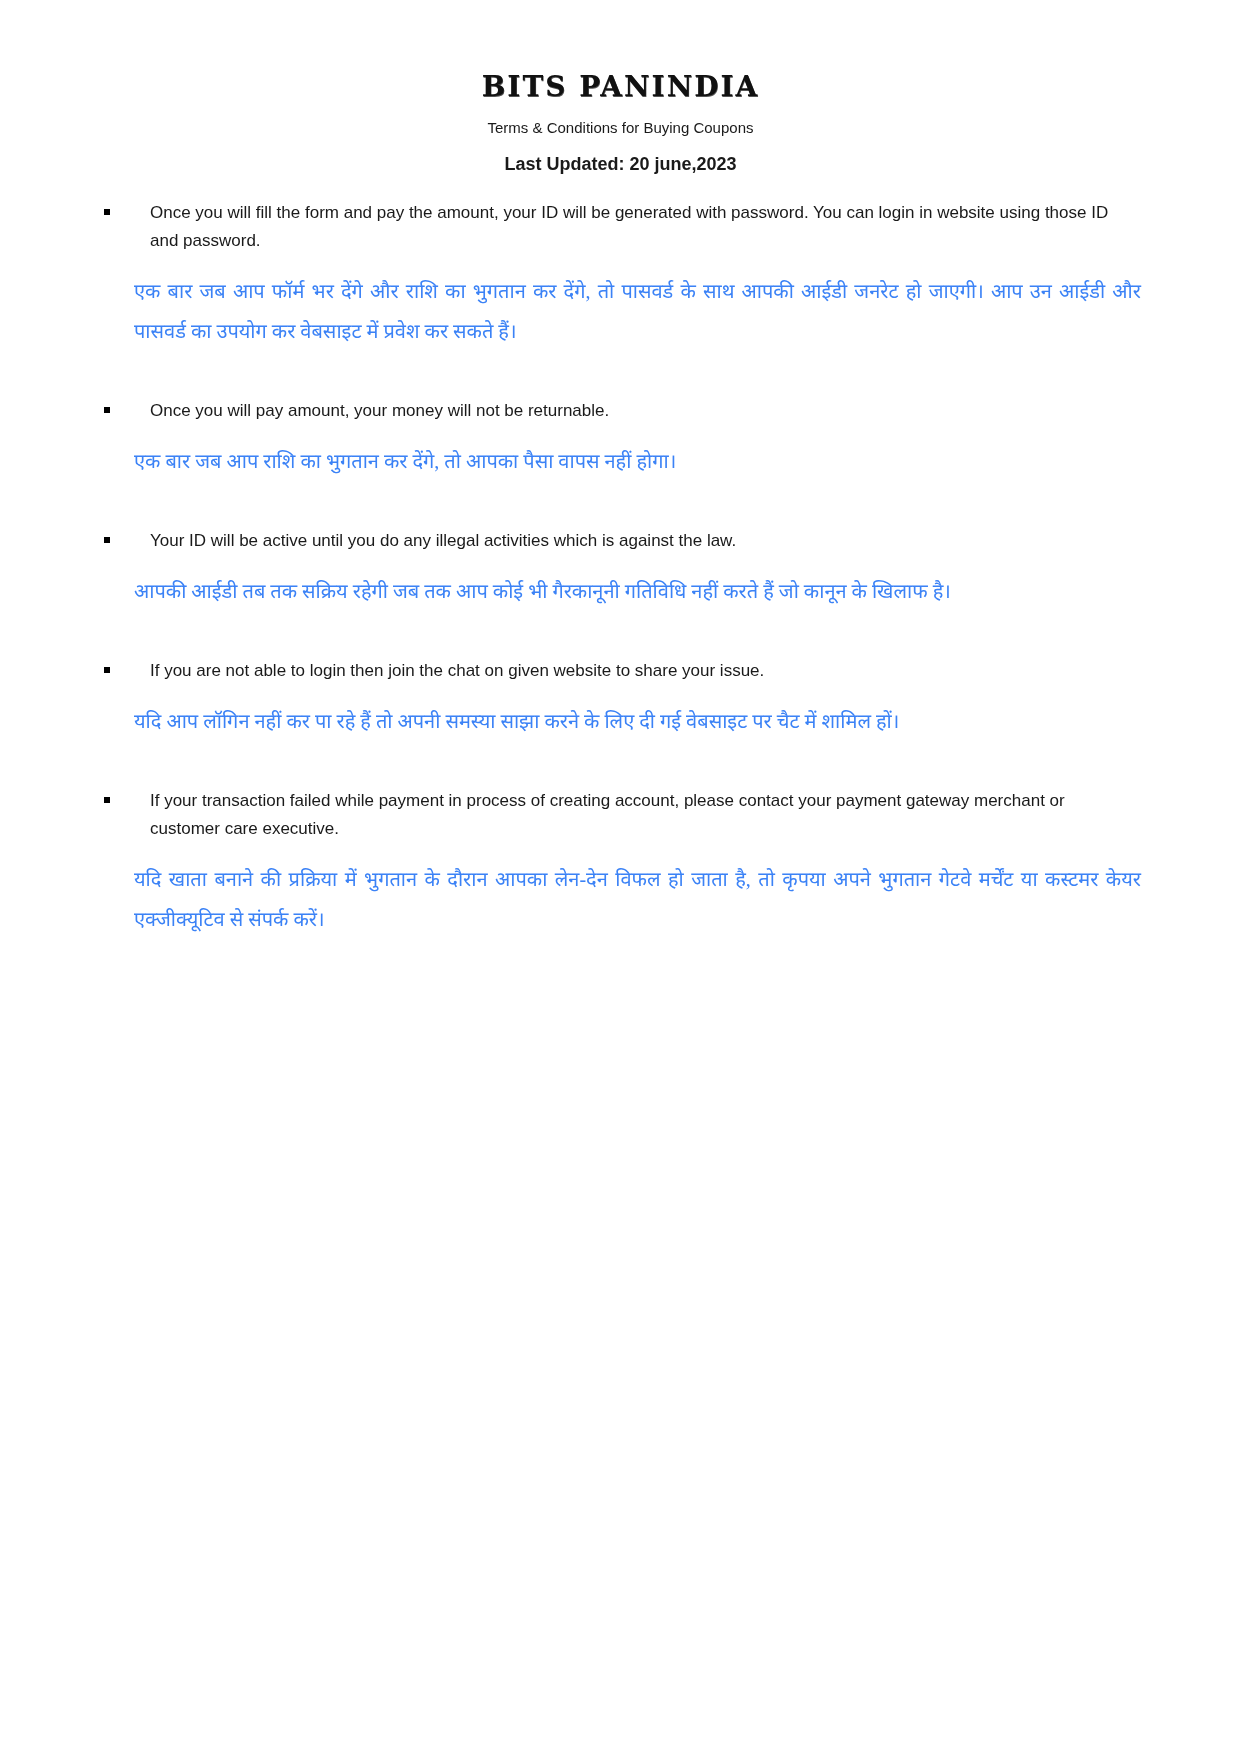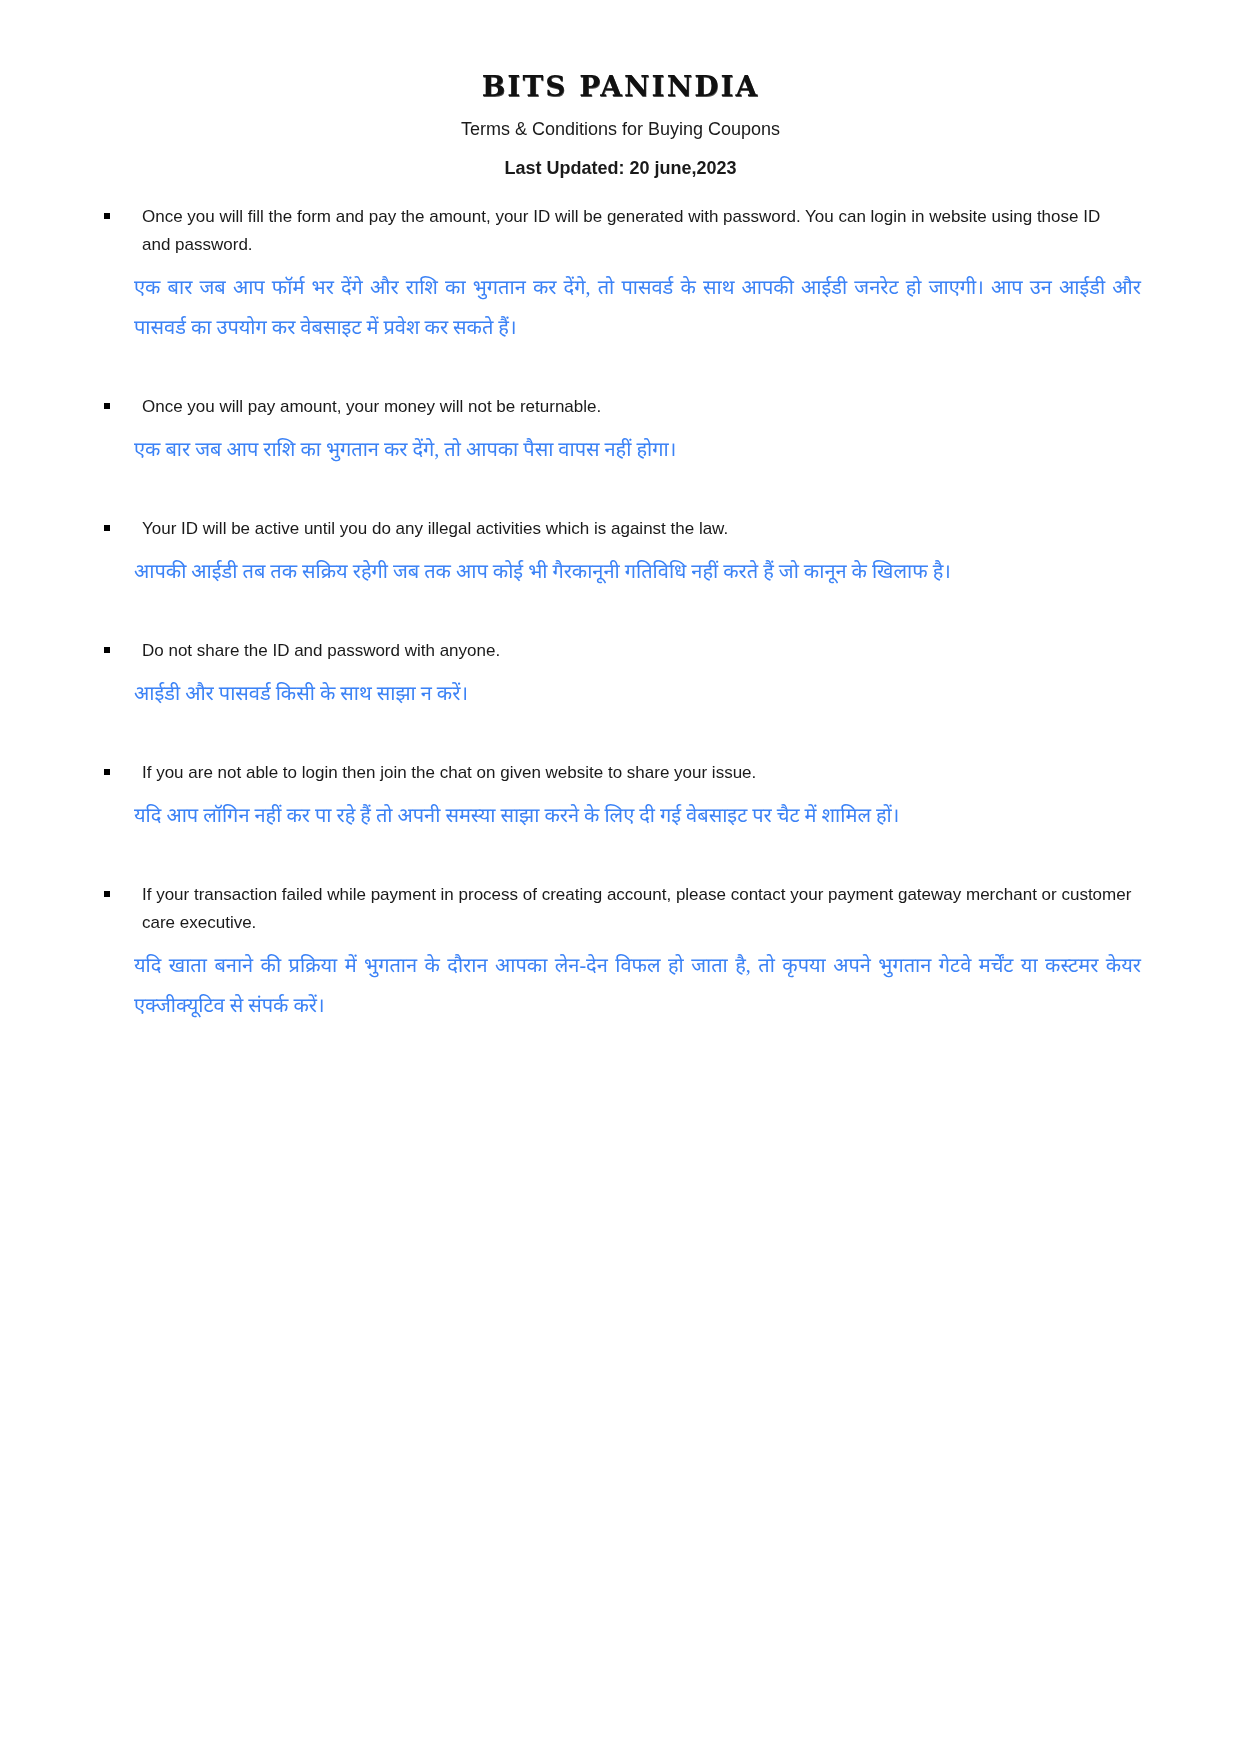--- a/index.html
+++ b/index.html
@@ -23,21 +23,21 @@
     font-family: "DejaVu Serif", "Liberation Serif", serif;
     font-size: 28px;
     font-weight: 700;
     letter-spacing: 2px;
     color: #111111;
     text-shadow: 0.5px 0.5px 0 #555;
   }
   .doc-subtitle {
     margin: 0 0 18px 0;
     text-align: center;
-    font-size: 18px;
+    font-size: 15px;
     font-weight: 400;
     color: #1a1a1a;
   }
   .doc-updated {
     margin: 0 0 24px 0;
     text-align: center;
     font-size: 18px;
     color: #1a1a1a;
     font-weight: bold;
   }
@@ -53,21 +53,21 @@
   }
   .bullet-square {
     position: absolute;
     left: 4px;
     top: 10px;
     width: 6px;
     height: 6px;
     background: #000000;
   }
   .term-en {
-    margin: 8px;
+    margin: 16px;
     font-size: 17px;
     line-height: 28px;
     color: #1a1a1a;
   }
   .term-hi {
     margin: 4px 0 0 0;
     font-size: 20px;
     line-height: 40px;
     text-align: justify;
     color: #3b82f6;
@@ -99,25 +99,20 @@
       <p class="term-en">Once you will pay amount, your money will not be returnable.</p>
       <p class="term-hi">एक बार जब आप राशि का भुगतान कर देंगे, तो आपका पैसा वापस नहीं होगा।</p>
     </li>
 
     <li>
       <span class="bullet-square"></span>
       <p class="term-en">Your ID will be active until you do any illegal activities which is against the law.</p>
       <p class="term-hi">आपकी आईडी तब तक सक्रिय रहेगी जब तक आप कोई भी गैरकानूनी गतिविधि नहीं करते हैं जो कानून के खिलाफ है।</p>
     </li>
 
-    <li>
-      <span class="bullet-square"></span>
-      <p class="term-en">Do not share the ID and password with anyone.</p>
-      <p class="term-hi">आईडी और पासवर्ड किसी के साथ साझा न करें।</p>
-    </li>
 
     <li>
       <span class="bullet-square"></span>
       <p class="term-en">If you are not able to login then join the chat on given website to share your issue.</p>
       <p class="term-hi">यदि आप लॉगिन नहीं कर पा रहे हैं तो अपनी समस्या साझा करने के लिए दी गई वेबसाइट पर चैट में शामिल हों।</p>
     </li>
 
     <li>
       <span class="bullet-square"></span>
       <p class="term-en">If your transaction failed while payment in process of creating account, please contact your payment gateway merchant or customer care executive.</p>

